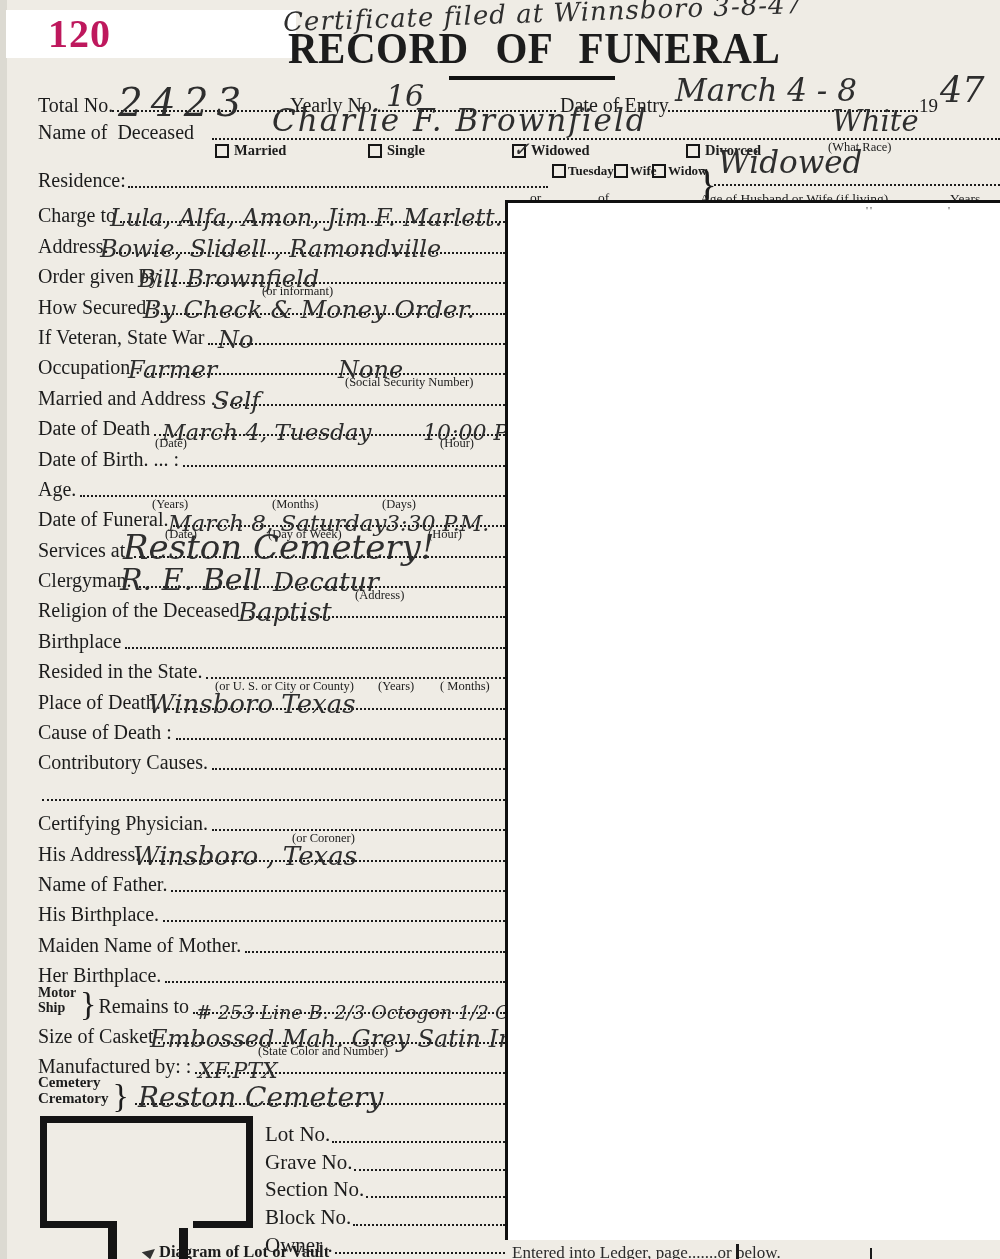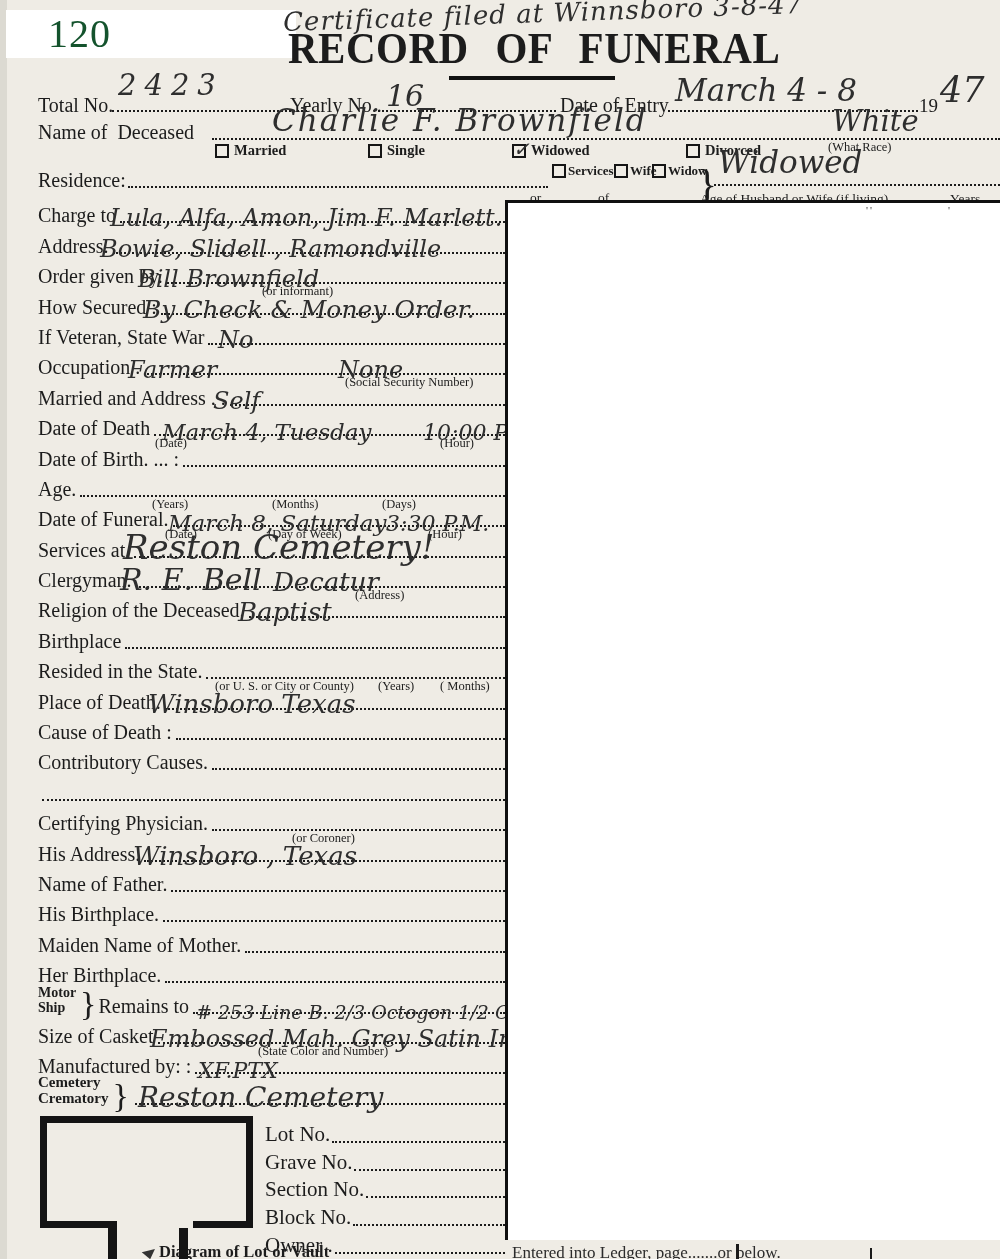--- a/index.html
+++ b/index.html
@@ -5,21 +5,21 @@
   * { box-sizing: border-box; }
   body { margin:0; background:#888; }
   .page {
     position:relative; width:1000px; height:1259px;
     background:#efece5; overflow:hidden;
     font-family:"Liberation Serif", serif; color:#1c1c1c;
   }
   .edge-shadow{position:absolute;left:0;top:0;width:7px;height:100%;background:rgba(60,55,45,.10);}
   .abs{position:absolute;}
   .patch{background:#ffffff;}
-  .pagenum{font-weight:normal;font-size:40px;color:#14532d;letter-spacing:1px;}
+  .pagenum{font-weight:bold;font-size:40px;color:#be185d;letter-spacing:1px;}
   .topnote{font-family:"DejaVu Serif",serif;font-style:italic;font-size:26px;color:#2d2d2d;
            transform:rotate(-2deg);white-space:nowrap;letter-spacing:1px;}
   .title{font-weight:bold;font-size:41px;letter-spacing:.5px;word-spacing:16px;white-space:nowrap;
          transform:scaleY(1.08);}
   .title-rule{background:#111;}
   .plbl{font-size:20px;white-space:pre;line-height:1.05;}
   .plbl-sm{font-size:13.5px;white-space:nowrap;}
   .dot{border-bottom:2px dotted #1b1b1b;}
   .hw{font-family:"DejaVu Serif",serif;font-style:italic;color:#2e2e2e;white-space:nowrap;z-index:3;}
   .sub{position:absolute;font-size:12.5px;top:26px;white-space:nowrap;z-index:2;color:#1c1c1c;}
@@ -59,21 +59,21 @@
   <div class="abs patch" style="left:6px;top:10px;width:290px;height:48px;"></div>
   <div class="abs pagenum" style="left:48px;top:10px;">120</div>
 
   <div class="abs hw topnote" style="left:283px;top:-2px;">Certificate filed at Winnsboro 3-8-47</div>
 
   <div class="abs title" style="left:288px;top:24px;">RECORD OF FUNERAL</div>
   <div class="abs title-rule" style="left:449px;top:76px;width:166px;height:4px;"></div>
 
   <div class="abs plbl" style="left:38px;top:95px;">Total No.</div>
   <div class="abs dot" style="left:112px;top:90px;width:195px;height:22px;"></div>
-  <div class="abs hw" style="left:118px;top:68px;font-size:29px;letter-spacing:8px;">2423</div>
+  <div class="abs hw" style="left:118px;top:80px;font-size:39px;letter-spacing:8px;">2423</div>
 
   <div class="abs plbl" style="left:290px;top:95px;">Yearly No..</div>
   <div class="abs dot" style="left:378px;top:90px;width:178px;height:22px;"></div>
   <div class="abs hw" style="left:386px;top:78px;font-size:30px;">16</div>
 
   <div class="abs plbl" style="left:560px;top:95px;">Date of Entry</div>
   <div class="abs dot" style="left:668px;top:90px;width:250px;height:22px;"></div>
   <div class="abs hw" style="left:675px;top:72px;font-size:31px;">March 4 - 8</div>
   <div class="abs plbl" style="left:919px;top:96px;font-size:19px;">19</div>
   <div class="abs hw" style="left:940px;top:70px;font-size:35px;">47</div>
@@ -99,21 +99,21 @@
   <div class="cb" style="left:686px;top:142px;">
     <span class="box"></span>
     <span class="cblbl">Divorced</span>
   </div>
 
   <div class="abs plbl" style="left:38px;top:170px;">Residence:</div>
   <div class="abs dot" style="left:128px;top:166px;width:420px;height:22px;"></div>
 
   <div class="cb" style="left:552px;top:163px;">
     <span class="box" style="margin-right:2px;"></span>
-    <span class="cblbl" style="font-size:13px;">Services</span>
+    <span class="cblbl" style="font-size:13px;">Tuesday</span>
   </div>
   <div class="cb" style="left:614px;top:163px;">
     <span class="box" style="margin-right:2px;"></span>
     <span class="cblbl" style="font-size:13px;">Wife</span>
   </div>
   <div class="cb" style="left:652px;top:163px;">
     <span class="box" style="margin-right:2px;"></span>
     <span class="cblbl" style="font-size:13px;">Widow</span>
   </div>
   <div class="abs" style="left:697px;top:160px;font-size:42px;font-weight:normal;">}</div>

